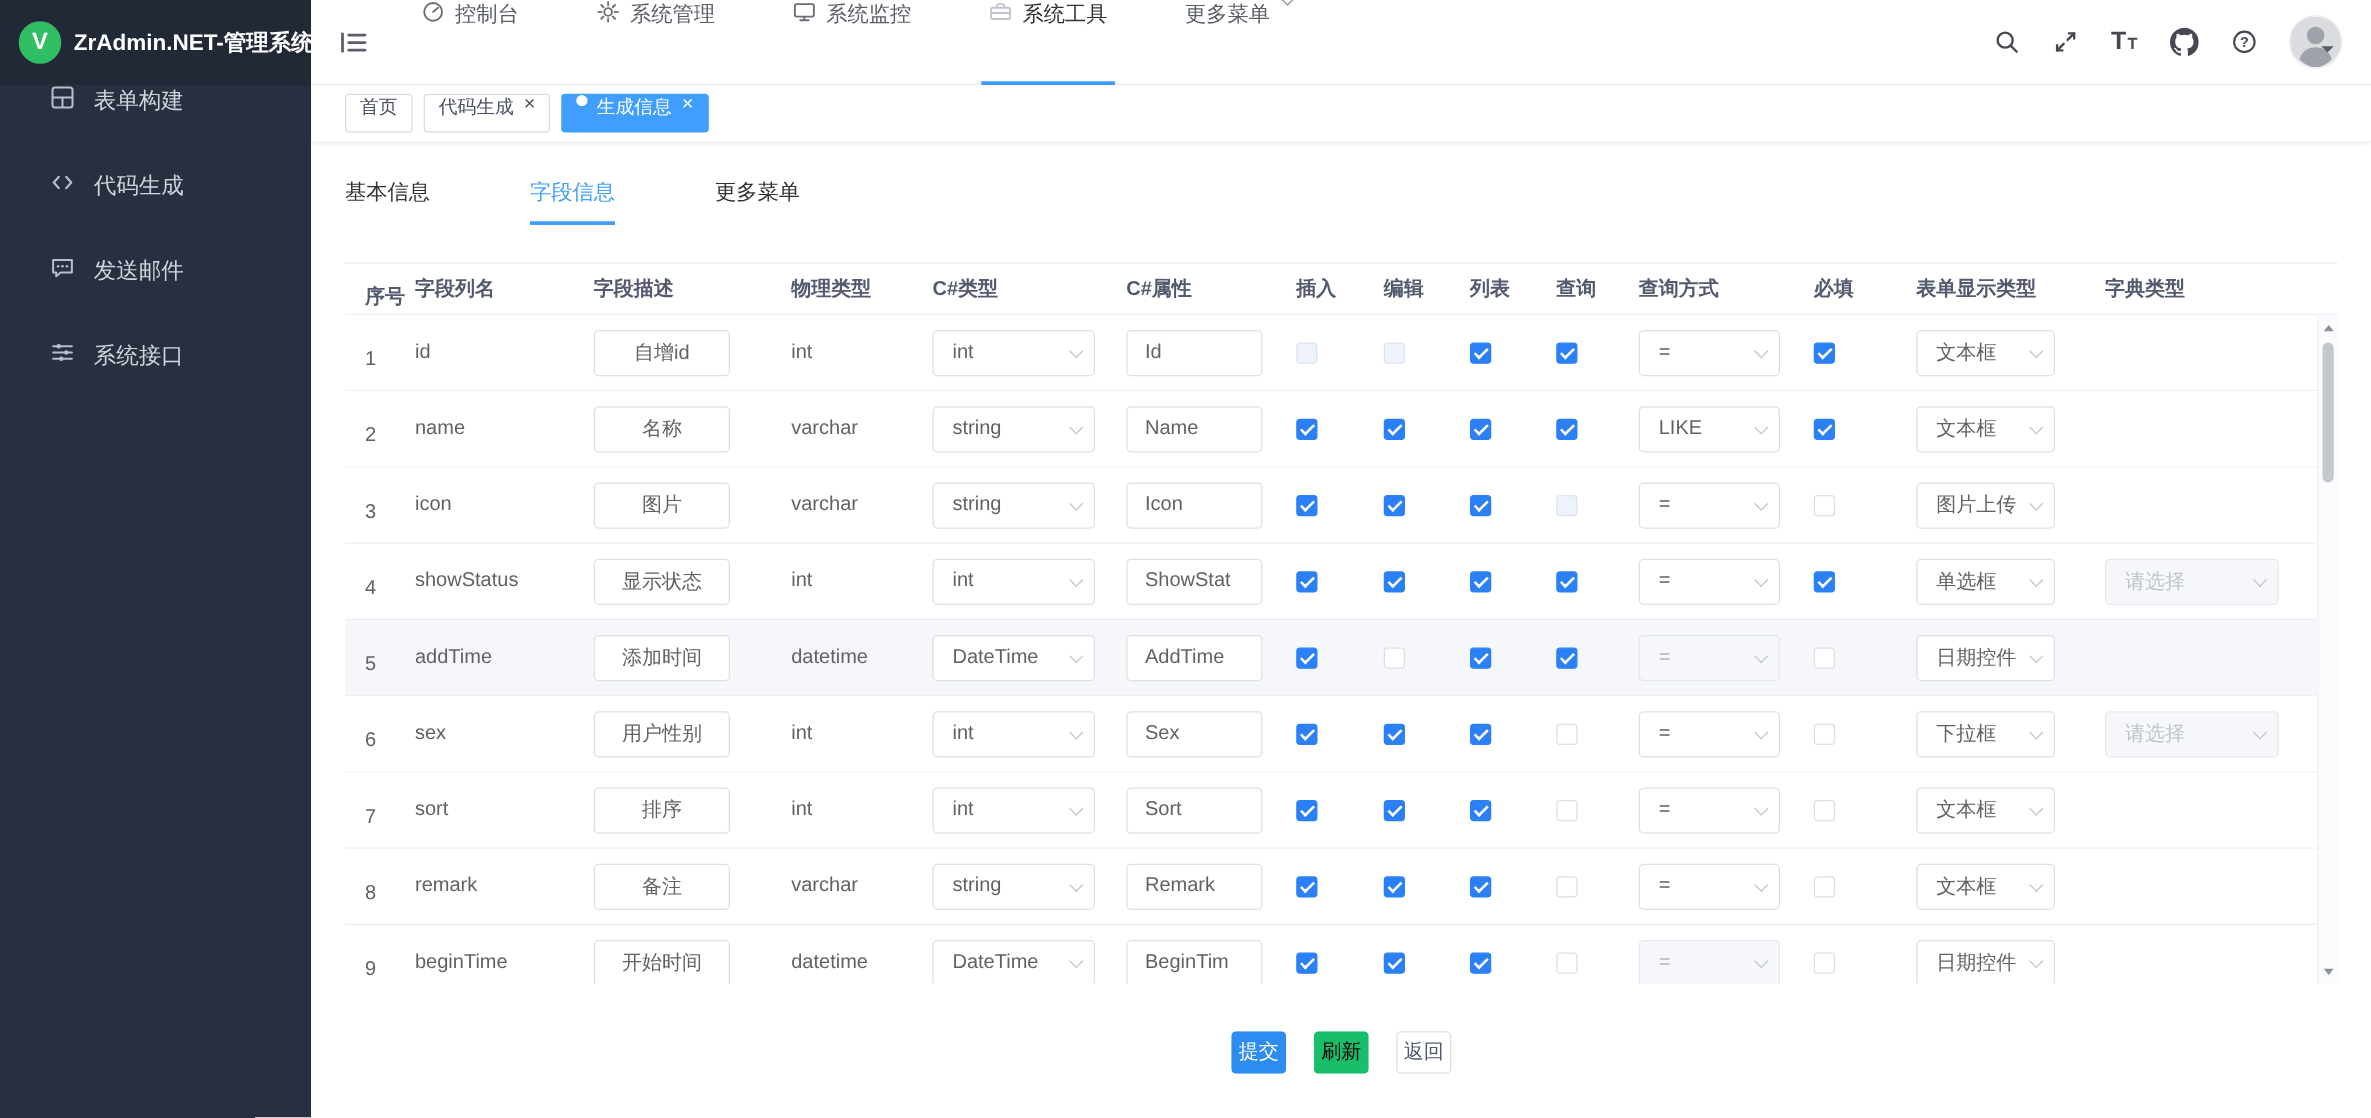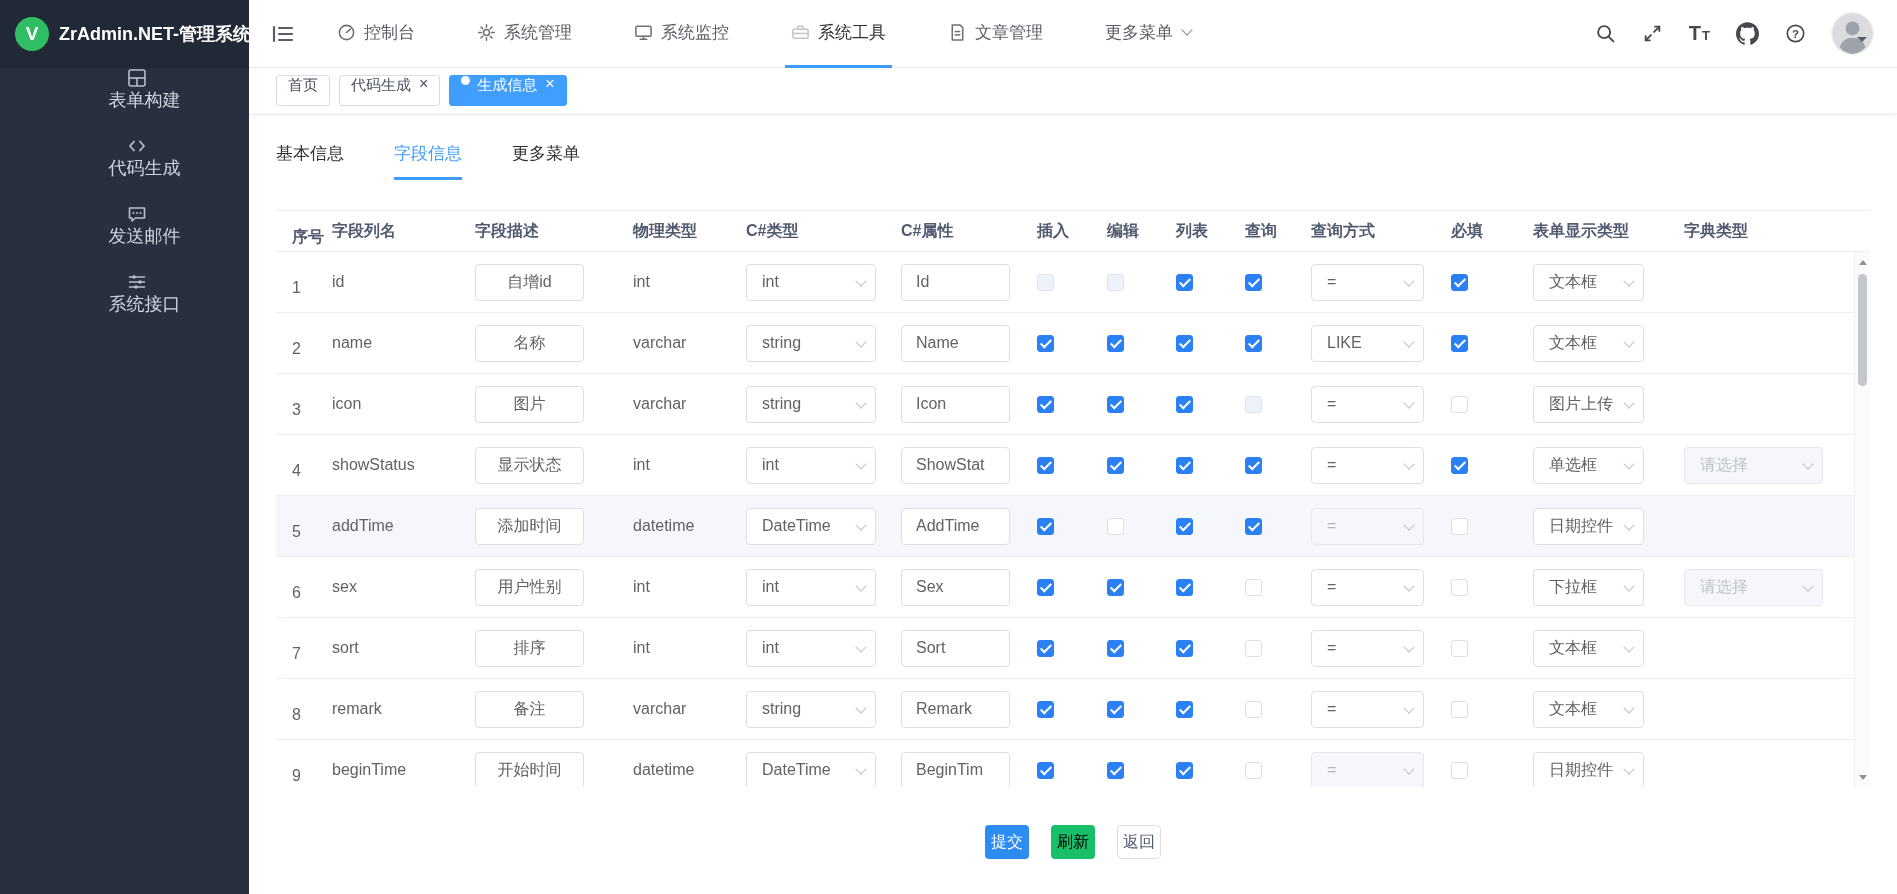--- a/index.html
+++ b/index.html
@@ -5,31 +5,31 @@
   * { margin:0; padding:0; box-sizing:border-box; }
   html,body { width:1897px; height:894px; }
   body { font-family:"Liberation Sans","DejaVu Sans",sans-serif; background:#fff; color:#606266; overflow:hidden; }
   .app { display:flex; width:1897px; height:894px; }
 
   
   .sidebar { width:249px; background:var(--sidebar-bg,#28303f); flex-shrink:0; display:flex; flex-direction:column; }
   .logo { height:68px; display:flex; align-items:center; padding:0 15px; background:var(--sidebar-logo-bg,#212936); cursor:pointer; }
   .logo-circle { width:34px; height:34px; border-radius:50%; background:var(--logo-green,#2fbe63); color:#fff; font-weight:bold; font-size:19px; display:flex; align-items:center; justify-content:center; flex-shrink:0; }
   .logo-title { color:#fff; font-size:18px; font-weight:bold; margin-left:10px; white-space:nowrap; }
-  .menu-item { height:68px; display:flex; align-items:center; padding-left:40px; color:#cfd4de; font-size:18px; cursor:pointer;flex-direction:column; }
+  .menu-item { height:68px; display:flex; padding-left:40px; color:#cfd4de; font-size:18px; cursor:pointer; }
   .micon { width:20px; height:20px; margin-right:15px; display:inline-flex; color:#b8bfcc; }
   .micon svg { width:20px; height:20px; }
 
   
   .right-pane { flex:1; display:flex; flex-direction:column; min-width:0; background:#fff; }
   .navbar { height:68px; display:flex; align-items:center; padding:0 30px 0 22px; border-bottom:1px solid #f0f0f0; background:#fff; flex-shrink:0; }
   .hamburger { width:24px; height:20px; margin-right:36px; cursor:pointer; display:inline-flex; color:#5a5e66; }
   .hamburger svg { width:24px; height:20px; }
   .topmenu { display:flex; height:68px; }
-  .nav-item { display:flex; align-items:center; gap:8px; padding:0 6px; margin-right:50px; color:#5a5e66; font-size:17px; cursor:pointer; border-bottom:3px solid transparent; height:68px; white-space:nowrap; }
+  .nav-item { display:flex; align-items:flex-start; gap:8px; padding:0 6px; margin-right:50px; color:#5a5e66; font-size:17px; cursor:pointer; border-bottom:3px solid transparent; height:68px; white-space:nowrap; }
   .nav-item.active { border-bottom-color:var(--primary,#409eff); color:#303133; }
   .nav-item.active .nicon { color:#c0c4cc; }
   .nicon { display:inline-flex; color:#6b6f76; }
   .nav-item svg { width:19px; height:19px; }
   .nav-chev { width:8px; height:8px; border-right:1.6px solid #8a8e96; border-bottom:1.6px solid #8a8e96; transform:rotate(45deg); margin-top:-5px; margin-left:2px; }
   .nav-actions { margin-left:auto; display:flex; align-items:center; gap:26px; color:#46494f; }
   .action { cursor:pointer; display:inline-flex; align-items:center; }
   .action svg { width:21px; height:21px; }
   .action.gh svg { width:23px; height:23px; }
   .ftico .t1 { font-size:20px; font-weight:bold; line-height:1; }
@@ -40,21 +40,21 @@
 
   
   .tagbar { height:46px; display:flex; align-items:center; gap:9px; padding-left:27px; background:#fff; border-bottom:1px solid #f2f2f2; box-shadow:0 1px 4px rgba(0,21,41,.08); position:relative; z-index:2; flex-shrink:0; }
   .tag { height:31px; display:inline-flex; align-items:flex-start; padding:0 11px; border:1px solid #d8dce5; background:#fff; color:#495060; font-size:15px; border-radius:3px; cursor:pointer; white-space:nowrap; }
   .tag.active { background:var(--tag-active-bg,#409eff); border-color:var(--tag-active-bg,#409eff); color:#fff; }
   .tag .dot { width:9px; height:9px; background:#fff; border-radius:50%; margin-right:7px; }
   .tag .close { margin-left:8px; font-size:16px; line-height:1; }
 
   
   .content { flex:1; padding:28px 27px 0; background:#fff; overflow:hidden; }
-  .tabs { display:flex; gap:50px; margin-bottom:30px; }
+  .tabs { display:flex; gap:80px; margin-bottom:30px; }
   .tab { font-size:17px; color:#303133; padding-bottom:12px; cursor:pointer; border-bottom:3px solid transparent; }
   .tab.active { color:var(--primary,#409eff); border-bottom-color:var(--primary,#409eff); }
 
   
   .gtable { width:1594px; font-size:16px; }
   .thead, .trow { display:grid; grid-template-columns:56px 143px 158px 113px 155px 136px 70px 69px 69px 66px 140px 82px 151px minmax(0,1fr); align-items:center; }
   .thead { height:42px; border-top:1px solid #ebeef5; border-bottom:1px solid #ebeef5; color:#515a6e; font-weight:bold; }
   .th.c1, .td.c1 { padding-left:16px;margin-top:12px; }
   .tbody-wrap { position:relative; height:535px; overflow:hidden; }
   .trow { height:61px; border-bottom:1px solid #ebeef5; background:#fff; }
@@ -198,30 +198,20 @@
             <span class="nicon">
               <svg viewBox="0 0 20 20" fill="none" stroke="currentColor" stroke-width="1.6" stroke-linejoin="round">
                 <rect x="2" y="6.5" width="16" height="9.5" rx="1.5"></rect>
                 <path d="M7 6.5V5a1.5 1.5 0 0 1 1.5-1.5h3A1.5 1.5 0 0 1 13 5v1.5"></path>
                 <line x1="2" y1="11" x2="18" y2="11"></line>
               </svg>
             </span>
             <span>系统工具</span>
           </div>
           <div class="nav-item">
-            <span class="nicon">
-              <svg viewBox="0 0 20 20" fill="none" stroke="currentColor" stroke-width="1.6" stroke-linejoin="round">
-                <path d="M4.5 2h8l3 3v13h-11z"></path>
-                <line x1="7" y1="9" x2="13" y2="9"></line>
-                <line x1="7" y1="12.5" x2="13" y2="12.5"></line>
-              </svg>
-            </span>
-            <span>文章管理</span>
-          </div>
-          <div class="nav-item">
             <span>更多菜单</span>
             <span class="nav-chev"></span>
           </div>
         </nav>
       <div class="nav-actions" id="nav-actions">
           <span class="action">
             <svg viewBox="0 0 20 20" fill="none" stroke="currentColor" stroke-width="1.8" stroke-linecap="round">
               <circle cx="8.7" cy="8.7" r="5.7"></circle>
               <line x1="13.2" y1="13.2" x2="17.5" y2="17.5"></line>
             </svg>

